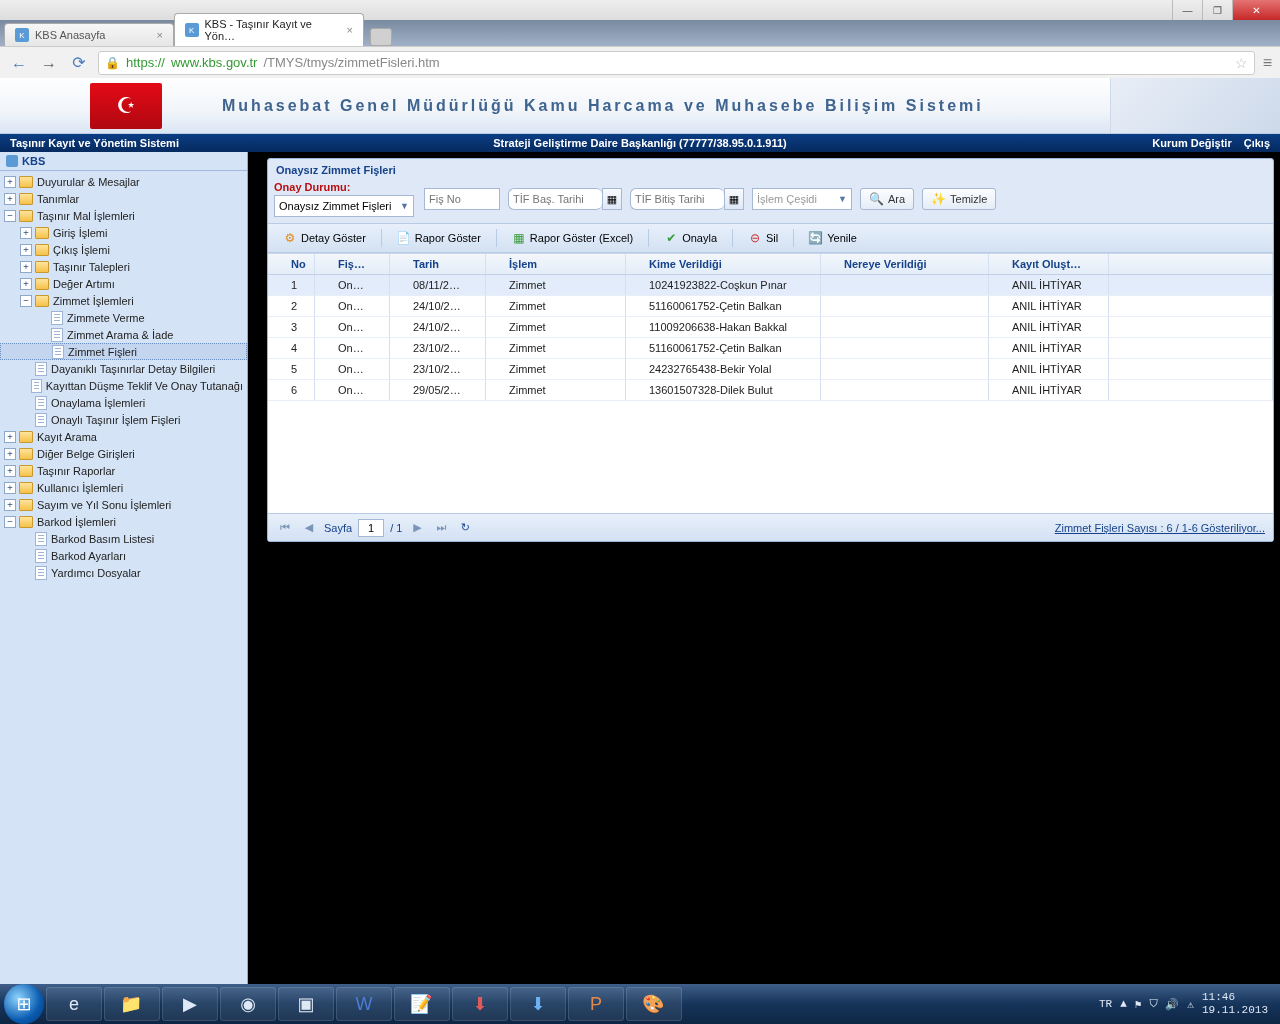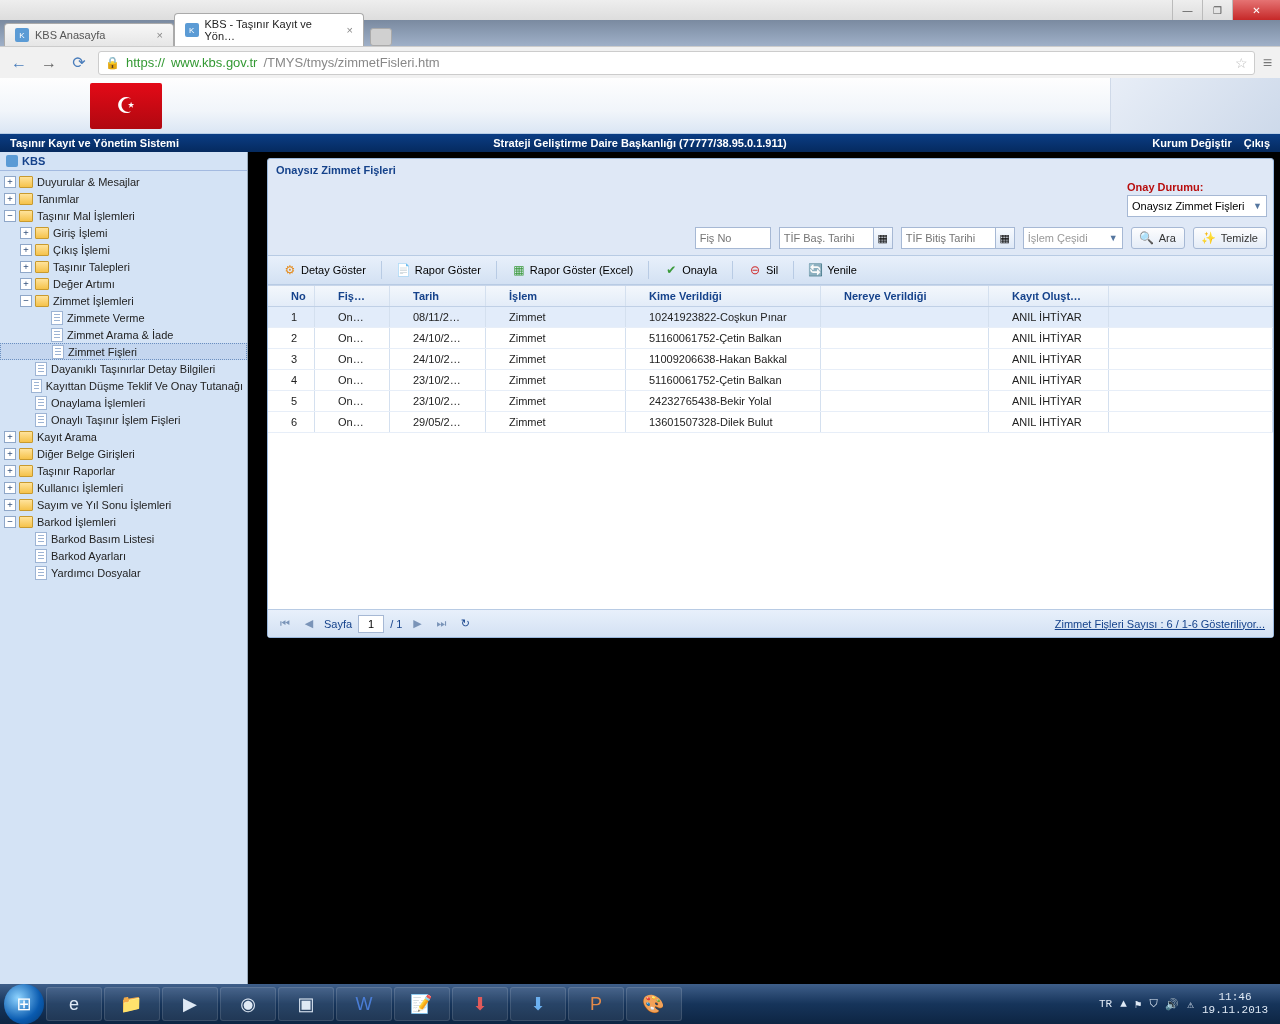--- a/index.html
+++ b/index.html
@@ -44,30 +44,30 @@
 .toggle { width:12px; height:12px; border:1px solid #8fa7c8; background:#fff; color:#36547e; font-size:9px; line-height:9px; text-align:center; margin-right:3px; font-family:monospace; }
 .toggle.blank { border:none; background:transparent; }
 .folder-icon { width:14px; height:12px; background: linear-gradient(#ffe39b,#f5c24a); border:1px solid #c89a2e; border-radius:1px; margin-right:4px; }
 .page-icon { width:12px; height:14px; background:#fff; border:1px solid #9db4d4; margin-right:4px; position:relative; }
 .page-icon::after { content:""; position:absolute; top:2px; left:2px; right:2px; height:1px; background:#9db4d4; box-shadow:0 3px 0 #9db4d4, 0 6px 0 #9db4d4; }
 .ind { display:inline-block; }
 .ind1 { width:16px; } .ind2 { width:32px; }
 
 
 .content { flex:1; padding:6px; }
-.panel { border:1px solid #9ab8dd; background:#dfe8f6; border-radius:3px; height:480px; display:flex; flex-direction:column; }
+.panel { border:1px solid #9ab8dd; background:#dfe8f6; border-radius:3px; height:384px; display:flex; flex-direction:column; }
 .panel-title { color:#15428b; font-weight:bold; padding:5px 8px; }
-.filter-row { display:flex; align-items:flex-end; gap:10px; padding:0 6px 6px 6px;flex-direction:column; }
+.filter-row { display:flex; align-items:center; gap:10px; padding:0 6px 6px 6px; }
 .flabel { color:#b80e0e; font-weight:bold; font-size:11px; }
 .combo,.txt { border:1px solid #a6b8d4; background:#fff; height:22px; font-size:11px; padding:0 4px; }
 .combo { width:140px; display:flex; align-items:center; justify-content:space-between; }
 .combo .dd { color:#55769f; font-size:9px; }
 .txt { width:76px; color:#999; }
 .datebox { display:flex; align-items:center; }
-.datebox .txt { width:94px; border-right:none; }
+.datebox .txt { width:94px; border-right:none;border-radius:6px; }
 .cal-btn { width:20px; height:22px; border:1px solid #a6b8d4; background:linear-gradient(#f8fbff,#dfe9f7); display:flex; align-items:center; justify-content:center; font-size:11px; }
 .btn { height:22px; border:1px solid #a6b8d4; background:linear-gradient(#fdfdfe,#e4ecf7); border-radius:3px; padding:0 8px; display:flex; align-items:center; gap:4px; font-size:11px; color:#333; cursor:pointer; }
 .btn .bi { font-size:12px; }
 
 .toolbar { display:flex; align-items:center; gap:8px; background: linear-gradient(#e8f0fb,#d3e1f3); border:1px solid #b8cbe4; border-left:none; border-right:none; padding:4px 8px; }
 .tb-btn { display:flex; align-items:center; gap:4px; padding:2px 6px; border:1px solid transparent; border-radius:3px; cursor:pointer; }
 .tb-sep { width:1px; height:18px; background:#b8cbe4; }
 .ico { width:14px; height:14px; display:inline-flex; align-items:center; justify-content:center; font-size:12px; }
 .c-orange{color:#e58a1a;} .c-red{color:#d03030;} .c-green{color:#3a9a3a;} .c-blue{color:#2b6fb5;} .c-yellow{color:#d9a400;}
 
@@ -83,21 +83,21 @@
 .pager .pbtn { width:18px; height:18px; display:flex; align-items:center; justify-content:center; color:#7a94b8; }
 .pager .pbtn.on { color:#15428b; }
 .pager input { width:26px; height:18px; border:1px solid #a6b8d4; text-align:center; font-size:11px; }
 .pager .status { margin-left:auto; color:#15428b;text-decoration:underline; }
 
 
 .taskbar { position:fixed; bottom:0; left:0; right:0; height:40px; background:linear-gradient(#3f5f8a 0%, #16345a 50%, #0d2543 100%); display:flex; align-items:center; padding:0 4px; gap:2px; }
 .start-orb { width:40px; height:40px; border-radius:50%; background:radial-gradient(circle at 35% 35%, #8fd4ff, #0a5bb0 60%, #043a74); display:flex; align-items:center; justify-content:center; color:#fff; font-size:18px; }
 .task-item { width:56px; height:34px; border-radius:3px; background:rgba(255,255,255,0.08); display:flex; align-items:center; justify-content:center; color:#dfe9f5; font-size:18px; border:1px solid rgba(255,255,255,0.12); }
 .tray { margin-left:auto; display:flex; align-items:center; gap:8px; color:#dfe9f5; font-size:11px; padding-right:8px;font-family:Liberation Mono, monospace; }
-.clock { text-align:center; line-height:13px; }
+.clock { line-height:13px; }
 </style>
 </head>
 <body>
 
 <div class="window-controls">
   <div class="wc-btn">—</div>
   <div class="wc-btn">❐</div>
   <div class="wc-btn wc-close">✕</div>
 </div>
 
@@ -124,20 +124,21 @@
     <span class="url-host">https://</span>
       <span class="url-host">www.kbs.gov.tr</span>
       <span class="url-path">/TMYS/tmys/zimmetFisleri.htm</span>
     <span class="star">☆</span>
   </div>
   <div class="menu-lines">≡</div>
 </div>
 
 <div class="banner">
   <div class="flag">☪</div>
+  <div class="banner-title">Muhasebat Genel Müdürlüğü Kamu Harcama ve Muhasebe Bilişim Sistemi</div>
   <div class="banner-right"></div>
 </div>
 
 <div class="appbar" style="position:relative;">
   <span>Taşınır Kayıt ve Yönetim Sistemi</span>
   <span class="center">Strateji Geliştirme Daire Başkanlığı (77777/38.95.0.1.911)</span>
   <span class="right">
     <span>Kurum Değiştir</span>
     <span>Çıkış</span>
   </span>

